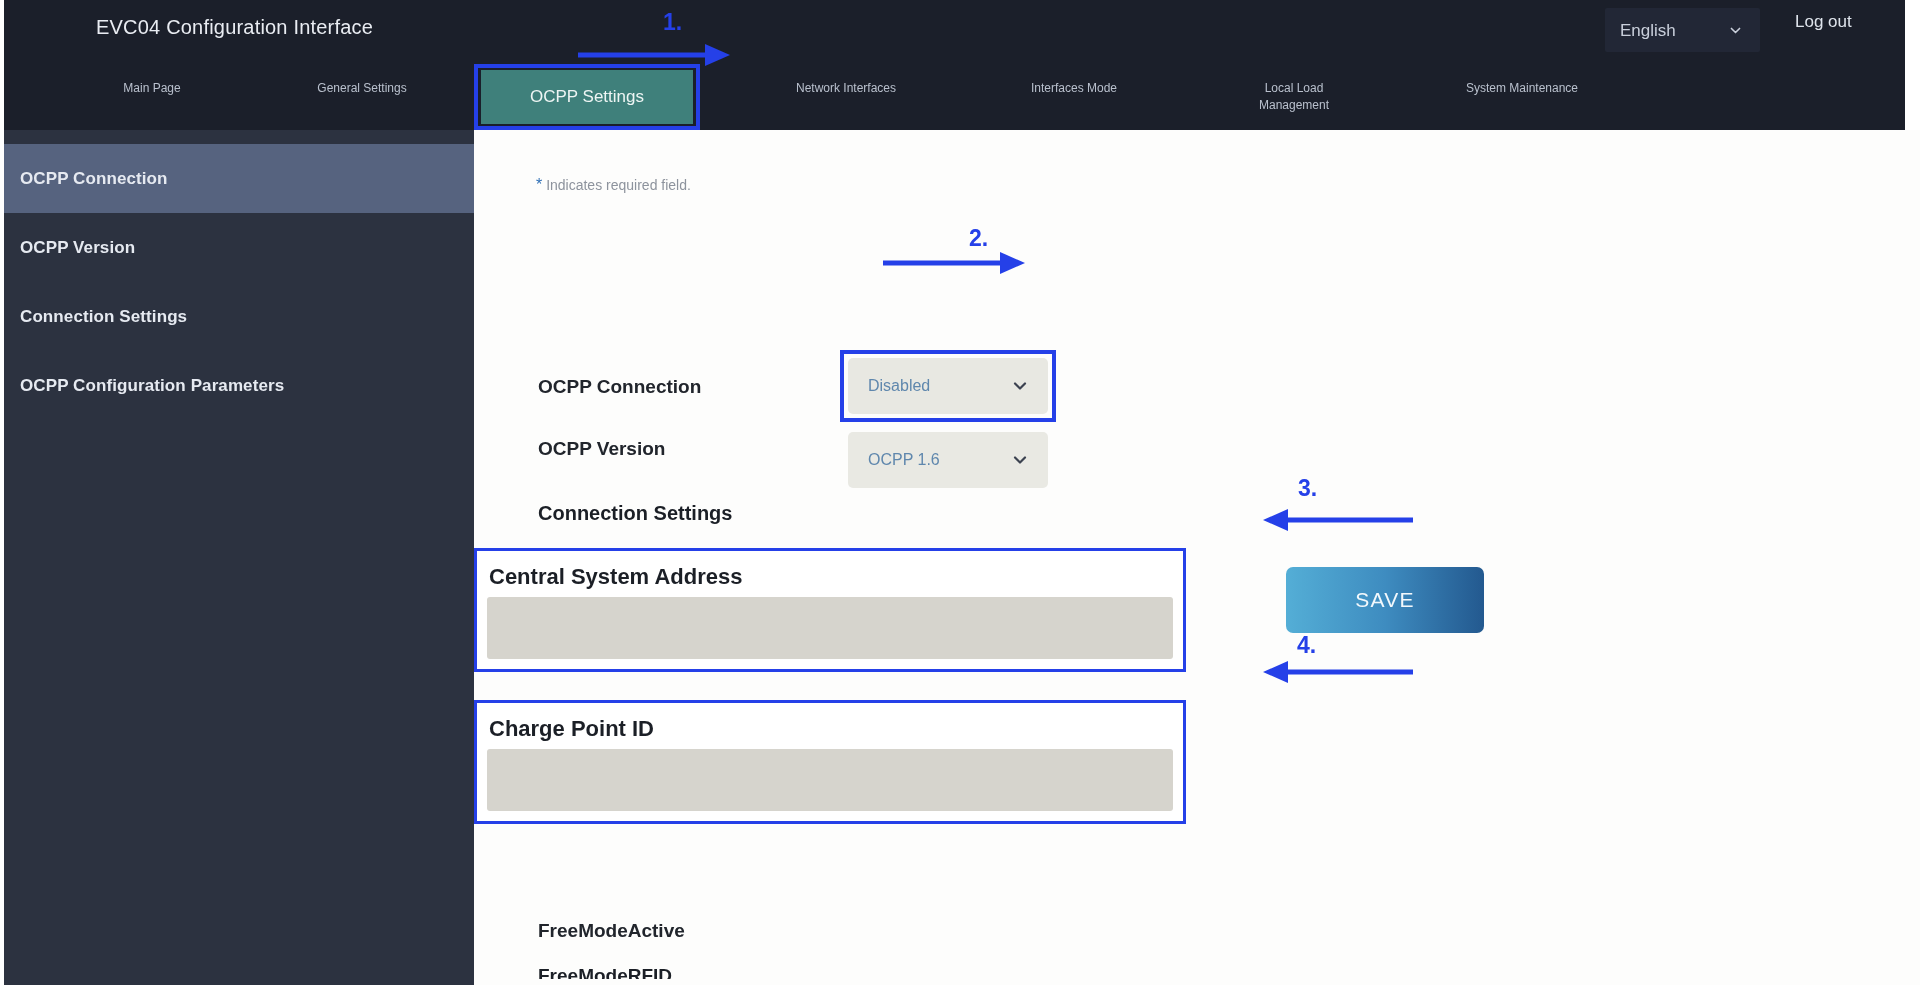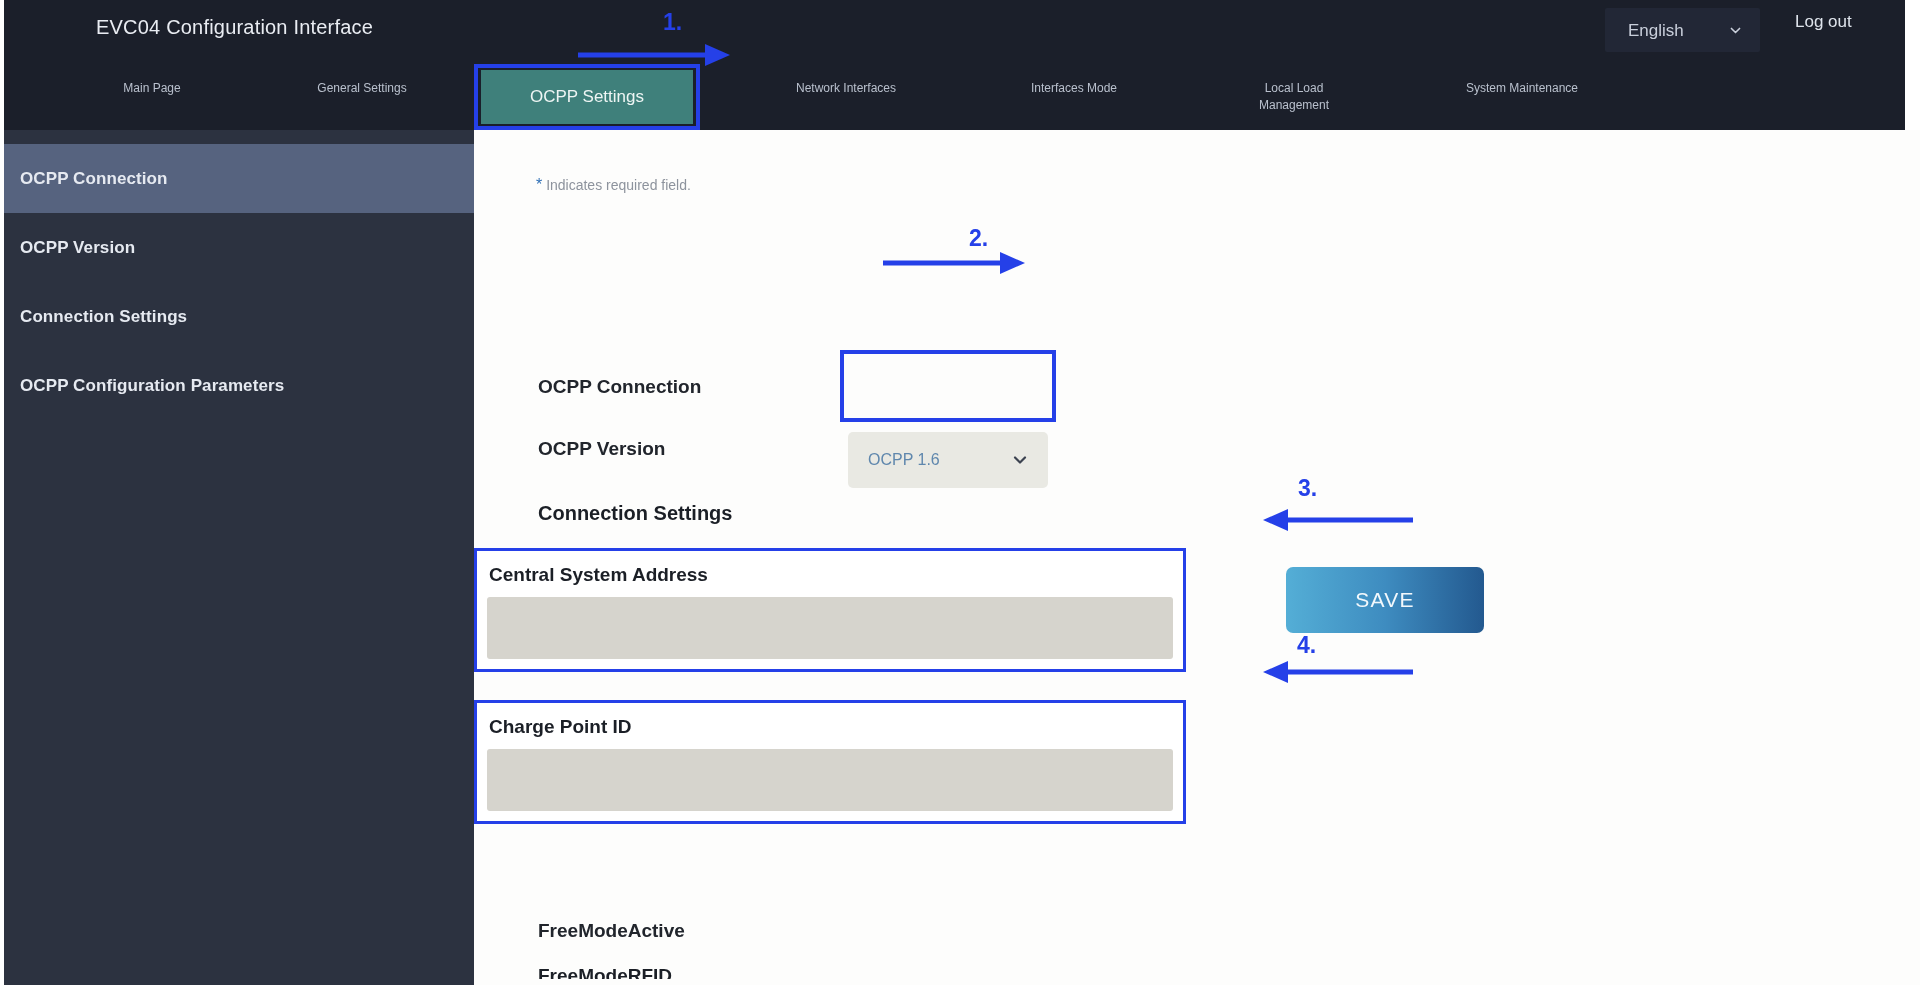--- a/index.html
+++ b/index.html
@@ -45,21 +45,20 @@
     background: #222736;
     border-radius: 2px;
     cursor: pointer;
   }
   .lang-select .lang-label {
     position: absolute;
     left: 15px;
     top: 13px;
     font-size: 17px;
     color: #c9cfdb;
-    margin-left: 8px;
   }
   .chev-top {
     position: absolute;
     right: 18px;
     top: 16px;
     width: 13px;
     height: 13px;
   }
   .chev-top svg { display: block; }
   .logout-btn {
@@ -248,21 +247,21 @@
     background: #ffffff;
     border: 3px solid #2540e8;
   }
   .field-wrap { position: absolute; }
   #fw-central { left: 0px; top: 418px; }
   #fw-charge  { left: 0px; top: 570px; }
   .field-label {
     position: absolute;
     left: 12px;
     top: 13px;
-    font-size: 19px;
+    font-size: 22px;
     font-weight: bold;
     color: #1b1f26;
     white-space: nowrap;
   }
   .field-input {
     position: absolute;
     left: 10px;
     top: 46px;
     width: 686px;
     height: 62px;
@@ -384,20 +383,28 @@
   </div>
 
   <div class="content">
 
     <div class="req-note">
       <span class="star">*</span>
       <span>Indicates required field.</span>
     </div>
 
     <div class="row-label" id="lbl-ocpp-conn">OCPP Connection</div>
+    <div class="dropdown" id="dd-ocpp-conn">
+      <span class="dd-value">Disabled</span>
+      <span class="dd-chev">
+        <svg width="16" height="16" viewBox="0 0 16 16">
+            <path d="M3 5.5 L8 10.5 L13 5.5" stroke="#3c4250" stroke-width="2.2" fill="none" stroke-linecap="round" stroke-linejoin="round"></path>
+          </svg>
+      </span>
+    </div>
     <div class="ann-box-dd"></div>
 
     <div class="row-label" id="lbl-ocpp-ver">OCPP Version</div>
     <div class="dropdown" id="dd-ocpp-ver">
       <span class="dd-value">OCPP 1.6</span>
       <span class="dd-chev">
         <svg width="16" height="16" viewBox="0 0 16 16">
             <path d="M3 5.5 L8 10.5 L13 5.5" stroke="#3c4250" stroke-width="2.2" fill="none" stroke-linecap="round" stroke-linejoin="round"></path>
           </svg>
       </span>

